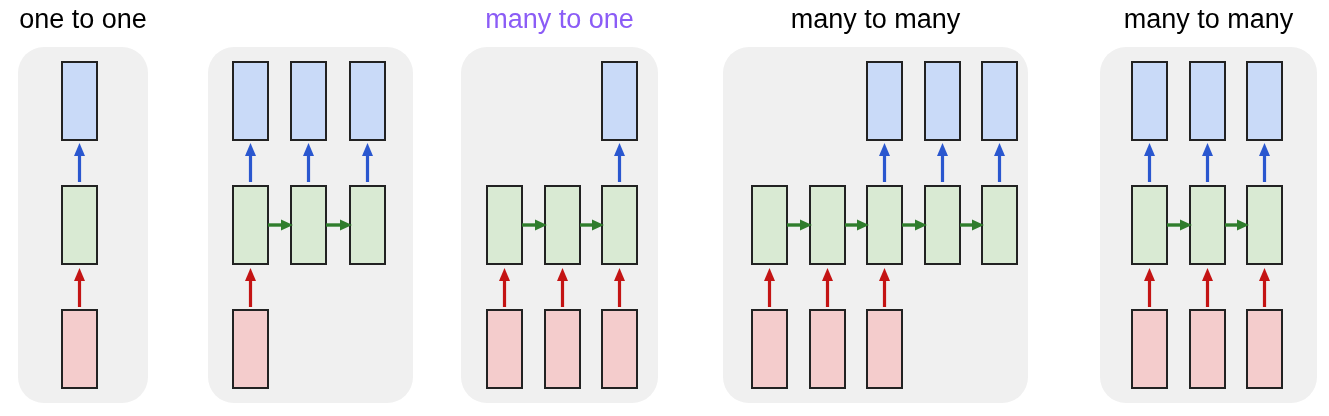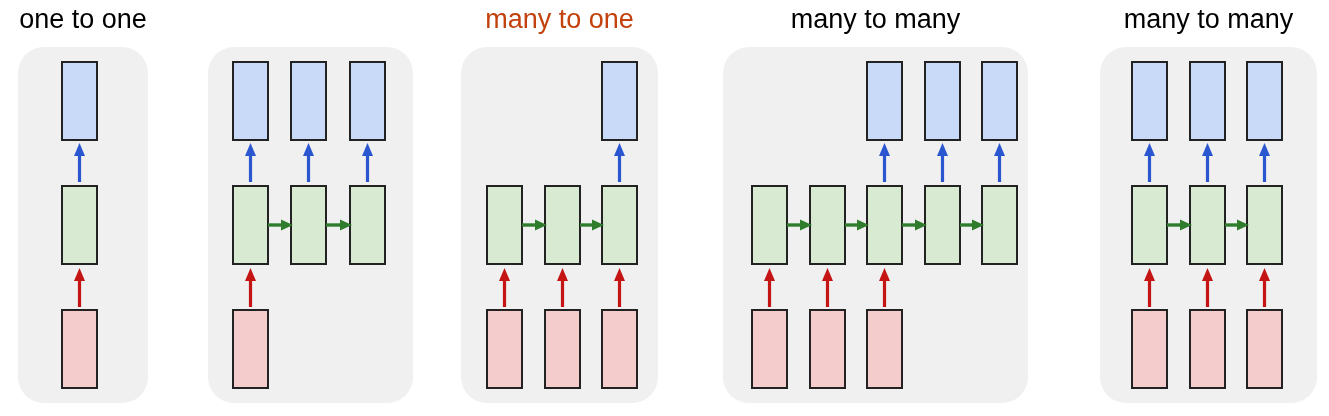--- a/index.html
+++ b/index.html
@@ -100,21 +100,21 @@
           <polygon points="100.5,96 95,109 106,109" fill="#2a57cf"></polygon>
         </g>
         <g>
           <line x1="159.5" y1="135" x2="159.5" y2="107" stroke="#2a57cf" stroke-width="3.2"></line>
           <polygon points="159.5,96 154,109 165,109" fill="#2a57cf"></polygon>
         </g>
       </svg>
   </div>
 
   <div class="panel-wrap" style="left: 461px; width: 197px;">
-    <div class="panel-title" style="color: #c2410c;">many to one</div>
+    <div class="panel-title" style="color: #8b5cf6;">many to one</div>
     <div class="panel-bg" style="top: 47px; height: 356px; background: rgb(240, 240, 240); border-radius: 26px;"></div>
     <svg class="panel-svg" width="197" height="356" viewBox="0 0 197 356" style="top: 47px;">
         <rect x="26" y="139" width="35" height="78" fill="#d9ead3" stroke="#222222" stroke-width="2"></rect>
         <rect x="84" y="139" width="35" height="78" fill="#d9ead3" stroke="#222222" stroke-width="2"></rect>
         <rect x="141" y="139" width="35" height="78" fill="#d9ead3" stroke="#222222" stroke-width="2"></rect>
         <rect x="26" y="263" width="35" height="78" fill="#f4cccc" stroke="#222222" stroke-width="2"></rect>
         <rect x="84" y="263" width="35" height="78" fill="#f4cccc" stroke="#222222" stroke-width="2"></rect>
         <rect x="141" y="263" width="35" height="78" fill="#f4cccc" stroke="#222222" stroke-width="2"></rect>
         <rect x="141" y="15" width="35" height="78" fill="#c9daf8" stroke="#222222" stroke-width="2"></rect>
         <g>

